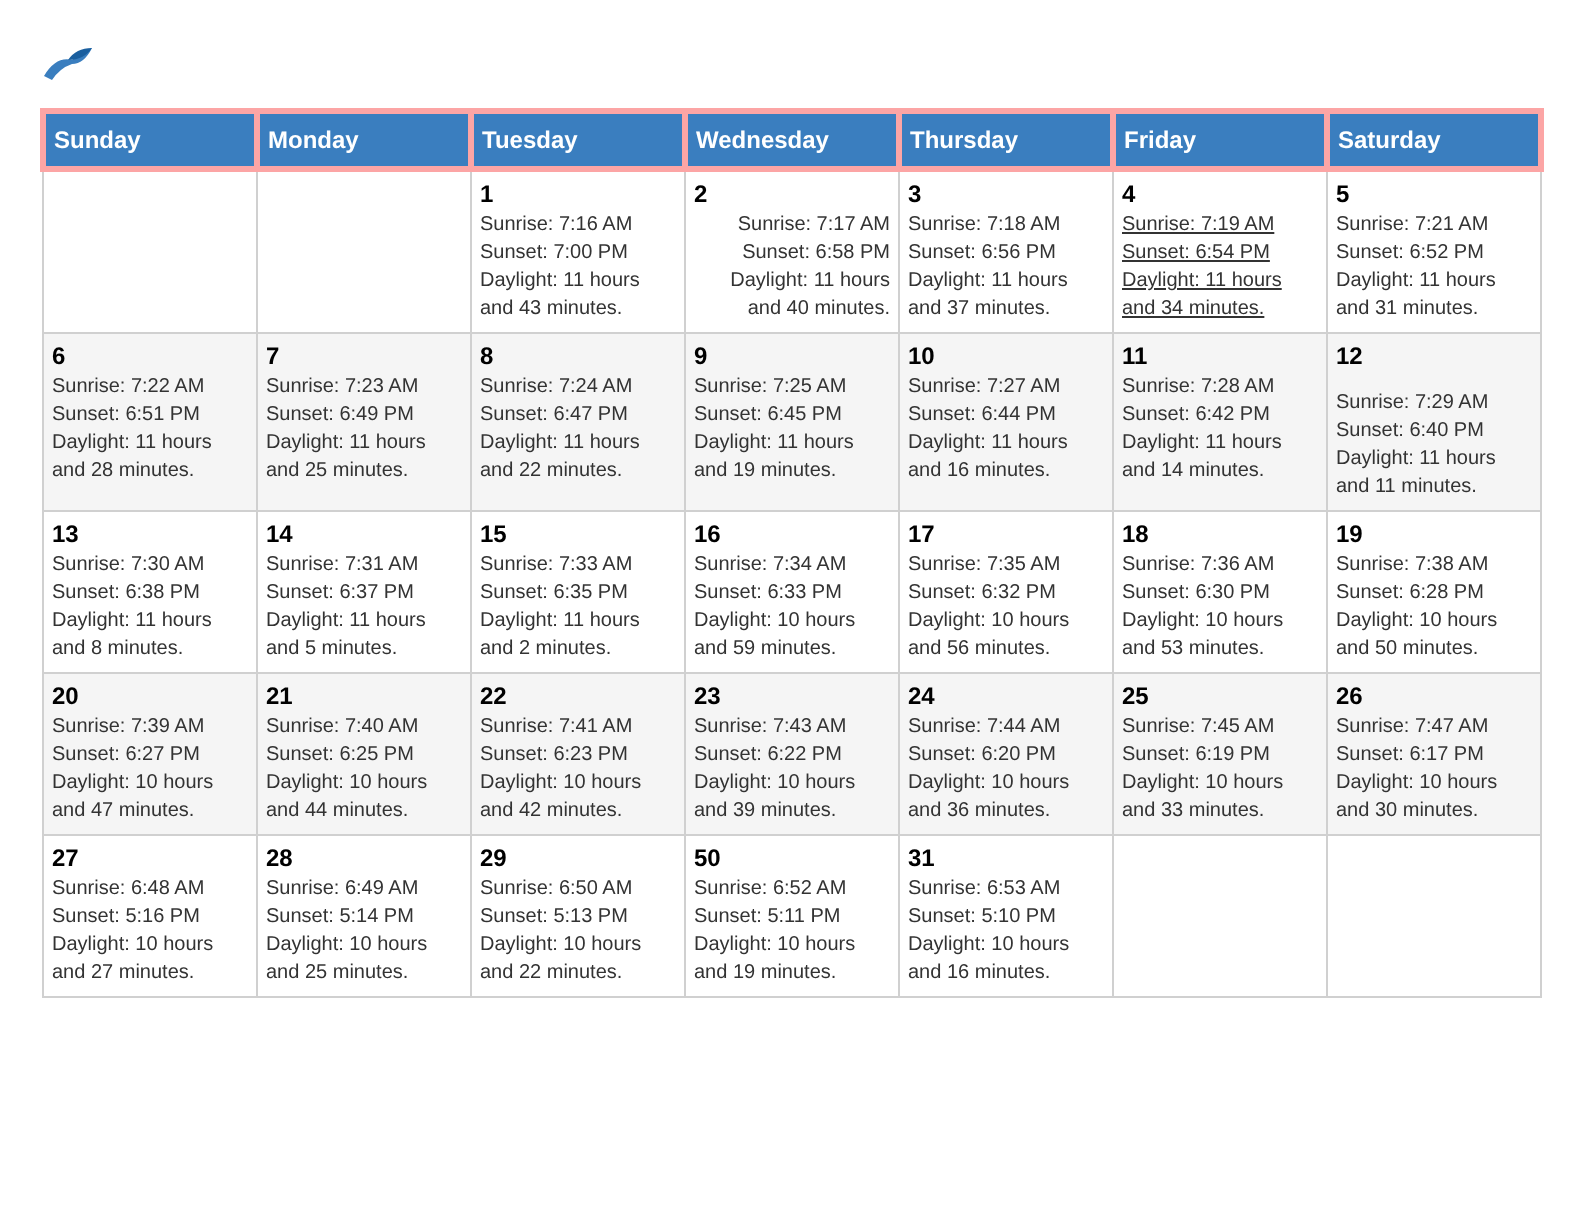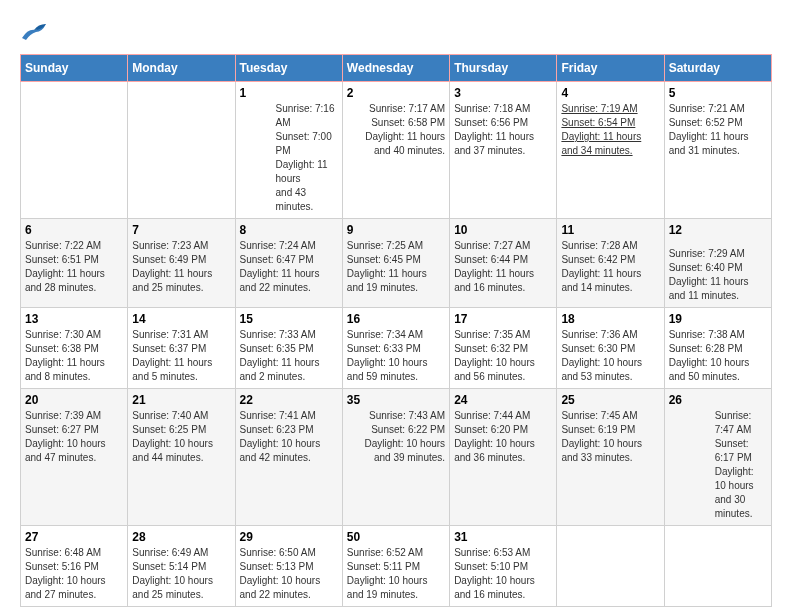--- a/index.html
+++ b/index.html
@@ -51,21 +51,21 @@
       border-collapse: collapse;
       font-size: 11px;
     }
     thead th {
       background-color: #3a7ebf;
       color: #fff;
       padding: 6px 4px;
       text-align: left;
       font-size: 12px;
       font-weight: bold;
-      border: 1px solid #fca5a5;
+      border: 3px solid #fca5a5;
     }
     tbody td {
       border: 1px solid #d0d0d0;
       padding: 4px;
       vertical-align: top;
       width: calc(100% / 7);
       height: 80px;
       background: #fff;
     }
     tbody tr:nth-child(even) td {
@@ -119,21 +119,21 @@
         <th>Friday</th>
         <th>Saturday</th>
       </tr>
   </thead>
   <tbody id="calendar-body">
   <tr>
         <td class="empty-cell"></td>
         <td class="empty-cell"></td>
         <td>
           <span class="day-number">1</span>
-          <div class="day-detail" style="white-space: pre-line; margin-left: 36px;">Sunrise: 7:16 AM
+          <div class="day-detail" style="white-space: pre-line;">Sunrise: 7:16 AM
 Sunset: 7:00 PM
 Daylight: 11 hours
 and 43 minutes.</div>
         </td>
         <td>
           <span class="day-number">2</span>
           <div class="day-detail" style="white-space: pre-line; text-align: right;">Sunrise: 7:17 AM
 Sunset: 6:58 PM
 Daylight: 11 hours
 and 40 minutes.</div>
@@ -278,43 +278,43 @@
 and 44 minutes.</div>
         </td>
         <td>
           <span class="day-number">22</span>
           <div class="day-detail" style="white-space: pre-line;">Sunrise: 7:41 AM
 Sunset: 6:23 PM
 Daylight: 10 hours
 and 42 minutes.</div>
         </td>
         <td>
-          <span class="day-number">35</span>
-          <div class="day-detail" style="white-space: pre-line; text-align: right;">Sunrise: 7:43 AM
+          <span class="day-number">23</span>
+          <div class="day-detail" style="white-space: pre-line;">Sunrise: 7:43 AM
 Sunset: 6:22 PM
 Daylight: 10 hours
 and 39 minutes.</div>
         </td>
         <td>
           <span class="day-number">24</span>
           <div class="day-detail" style="white-space: pre-line;">Sunrise: 7:44 AM
 Sunset: 6:20 PM
 Daylight: 10 hours
 and 36 minutes.</div>
         </td>
         <td>
           <span class="day-number">25</span>
           <div class="day-detail" style="white-space: pre-line;">Sunrise: 7:45 AM
 Sunset: 6:19 PM
 Daylight: 10 hours
 and 33 minutes.</div>
         </td>
         <td>
           <span class="day-number">26</span>
-          <div class="day-detail" style="white-space: pre-line; margin-left: 46px;">Sunrise: 7:47 AM
+          <div class="day-detail" style="white-space: pre-line;">Sunrise: 7:47 AM
 Sunset: 6:17 PM
 Daylight: 10 hours
 and 30 minutes.</div>
         </td>
       </tr>
       <tr>
         <td>
           <span class="day-number">27</span>
           <div class="day-detail" style="white-space: pre-line;">Sunrise: 6:48 AM
 Sunset: 5:16 PM

